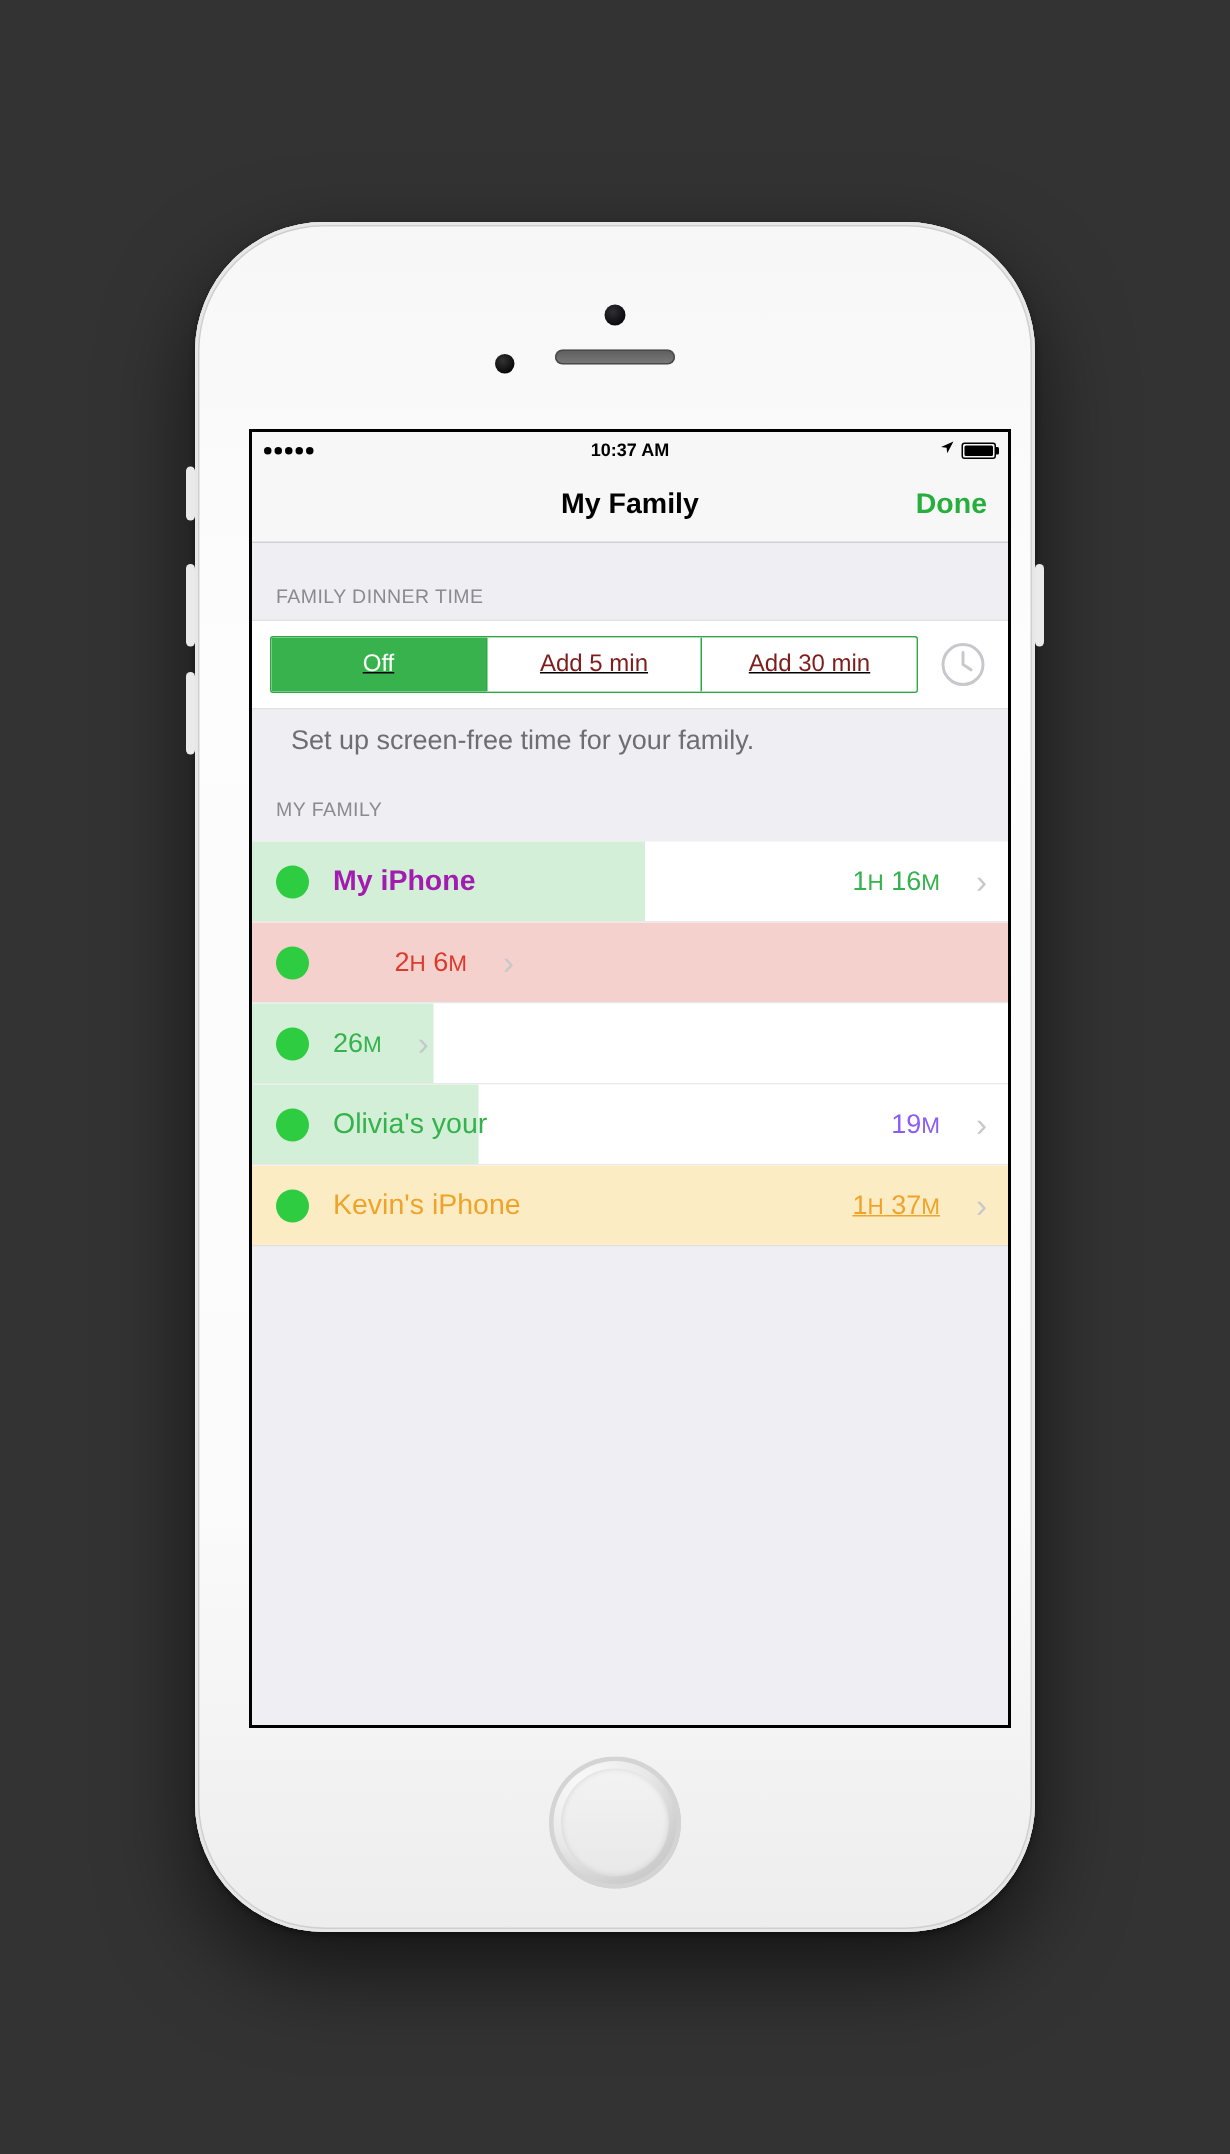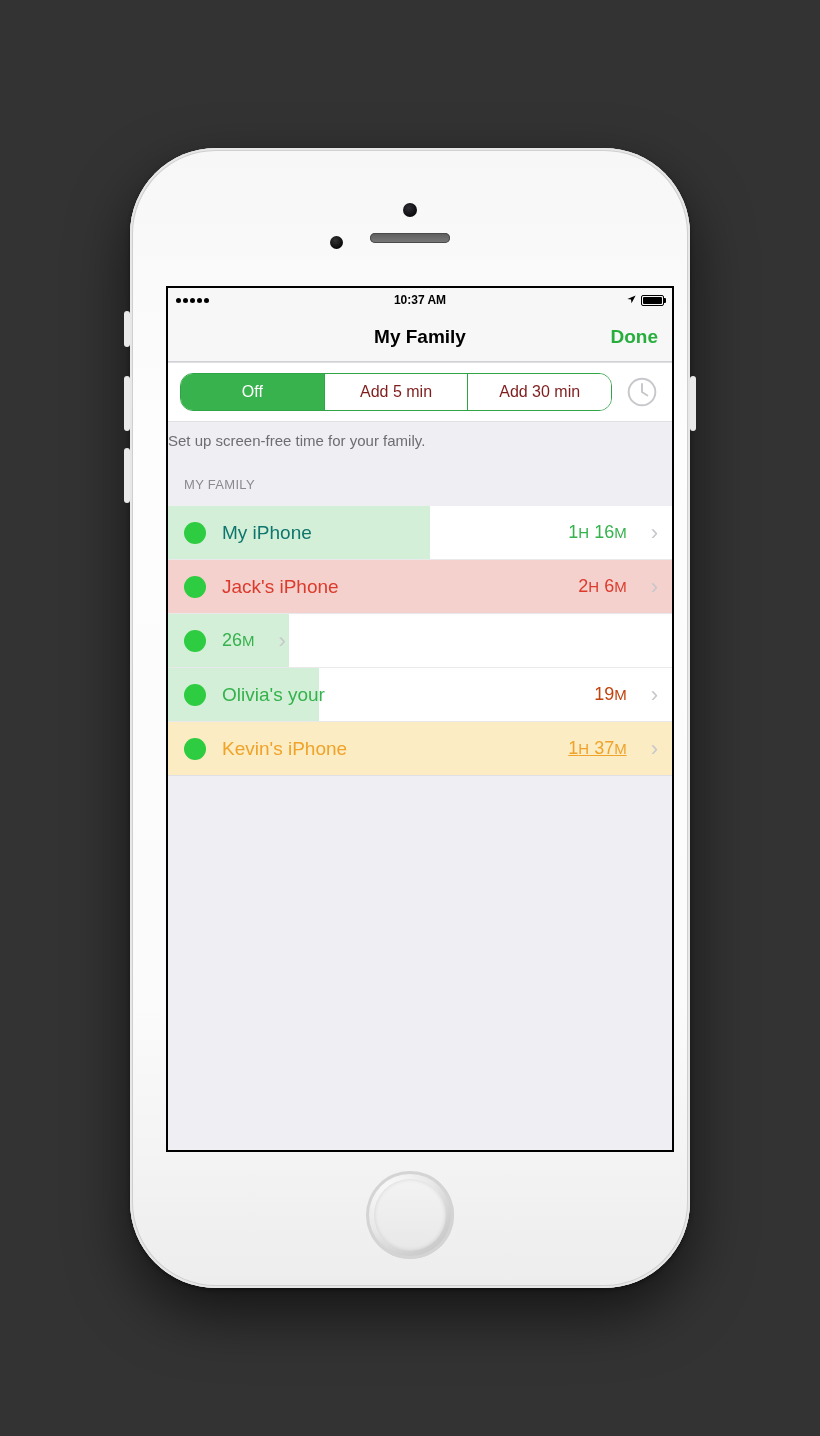--- a/index.html
+++ b/index.html
@@ -99,33 +99,33 @@
     padding:28px 16px 8px;text-transform:uppercase;
     font-size:13px;color:#8a8a8f;letter-spacing:.3px;
   }
 
   
   .seg-row{
     background:#fff;border-top:1px solid #e0e0e4;border-bottom:1px solid #e0e0e4;
     padding:10px 12px;display:flex;align-items:center;gap:12px;
   }
   .segmented{
-    display:flex;flex:1;height:38px;border:1px solid #30a545;border-radius:13px;overflow:hidden;
+    display:flex;flex:1;height:38px;border:1px solid #30a545;border-radius:2px;overflow:hidden;text-decoration:underline;
   }
   .segmented .seg{
     flex:1;display:flex;align-items:center;justify-content:center;
     font-size:16px;color:#7f1d1d;background:#fff;border-left:1px solid #30a545;
     cursor:pointer;
   }
   .segmented .seg:first-child{border-left:none;}
   .segmented .seg.selected{background:#37b24d;color:#fff;}
   .clock-btn{width:36px;height:36px;display:flex;align-items:center;justify-content:center;}
   .clock-svg{width:32px;height:32px;stroke:#c7c7cc;fill:none;stroke-width:2.2;}
 
-  .footer-note{padding:10px 0 0;font-size:15px;color:#6d6d72;}
+  .footer-note{padding:10px 26px 0;font-size:18px;color:#6d6d72;}
 
   
   .list{margin-top:6px;}
   .row{
     position:relative;height:54px;background:#fff;
     display:flex;align-items:center;padding:0 14px 0 16px;
     border-bottom:1px solid #e9e9ec;cursor:pointer;
   }
   .row .fill{
     position:absolute;left:0;top:0;bottom:0;
@@ -173,20 +173,21 @@
       </div>
     </div>
 
     <div class="navbar">
       <div class="nav-title">My Family</div>
       <div class="nav-done">Done</div>
     </div>
 
     <div class="content">
 
+      <div class="section-header">FAMILY DINNER TIME</div>
       <div class="seg-row">
         <div class="segmented" id="segmented">
             <div class="seg selected">Off</div>
             <div class="seg">Add 5 min</div>
             <div class="seg">Add 30 min</div>
           </div>
         <div class="clock-btn">
           <svg class="clock-svg" viewBox="0 0 36 36">
             <circle cx="18" cy="18" r="15"></circle>
             <path d="M18 9 v9 l6 4" stroke-linecap="round"></path>
@@ -194,48 +195,47 @@
         </div>
       </div>
       <div class="footer-note">Set up screen-free time for your family.</div>
 
       <div class="section-header">MY FAMILY</div>
       <div class="list" id="device-list">
           <div class="row">
             <div class="fill" style="width: 52%; background: rgb(212, 239, 215);"></div>
             <div class="front">
               <div class="status-dot" style="background: rgb(46, 204, 64);"></div>
-              <div class="dev-name" style="color: #0f766e;">My iPhone</div>
+              <div class="dev-name" style="color: #a21caf; font-weight: bold;">My iPhone</div>
               <div class="dev-time" style="color: rgb(52, 178, 76); margin-left: 48px;">1<span class="u">H</span> 16<span class="u">M</span></div>
               <div class="chev">›</div>
             </div>
           </div>
           <div class="row">
             <div class="fill" style="width: 100%; background: rgb(244, 209, 204);"></div>
             <div class="front">
               <div class="status-dot" style="background: rgb(46, 204, 64);"></div>
-              <div class="dev-name" style="color: rgb(220, 58, 45);">Jack's iPhone</div>
               <div class="dev-time" style="color: rgb(220, 58, 45); margin-left: 41px;">2<span class="u">H</span> 6<span class="u">M</span></div>
               <div class="chev">›</div>
             </div>
           </div>
           <div class="row">
             <div class="fill" style="width: 24%; background: rgb(212, 239, 215);"></div>
             <div class="front">
               <div class="status-dot" style="background: rgb(46, 204, 64);"></div>
               <div class="dev-time" style="color: rgb(52, 178, 76);">26<span class="u">M</span></div>
               <div class="chev">›</div>
             </div>
           </div>
           <div class="row">
             <div class="fill" style="width: 30%; background: rgb(212, 239, 215);"></div>
             <div class="front">
               <div class="status-dot" style="background: rgb(46, 204, 64);"></div>
               <div class="dev-name" style="color: rgb(52, 178, 76);">Olivia's your</div>
-              <div class="dev-time" style="color: #c2410c;">19<span class="u">M</span></div>
+              <div class="dev-time" style="color: #8b5cf6;">19<span class="u">M</span></div>
               <div class="chev">›</div>
             </div>
           </div>
           <div class="row" style="border-bottom: 1px solid rgb(224, 224, 228);">
             <div class="fill" style="width: 100%; background: rgb(251, 236, 195);"></div>
             <div class="front">
               <div class="status-dot" style="background: rgb(46, 204, 64);"></div>
               <div class="dev-name" style="color: rgb(240, 163, 42);">Kevin's iPhone</div>
               <div class="dev-time" style="color: rgb(240, 163, 42); text-decoration: underline;">1<span class="u">H</span> 37<span class="u">M</span></div>
               <div class="chev">›</div>

